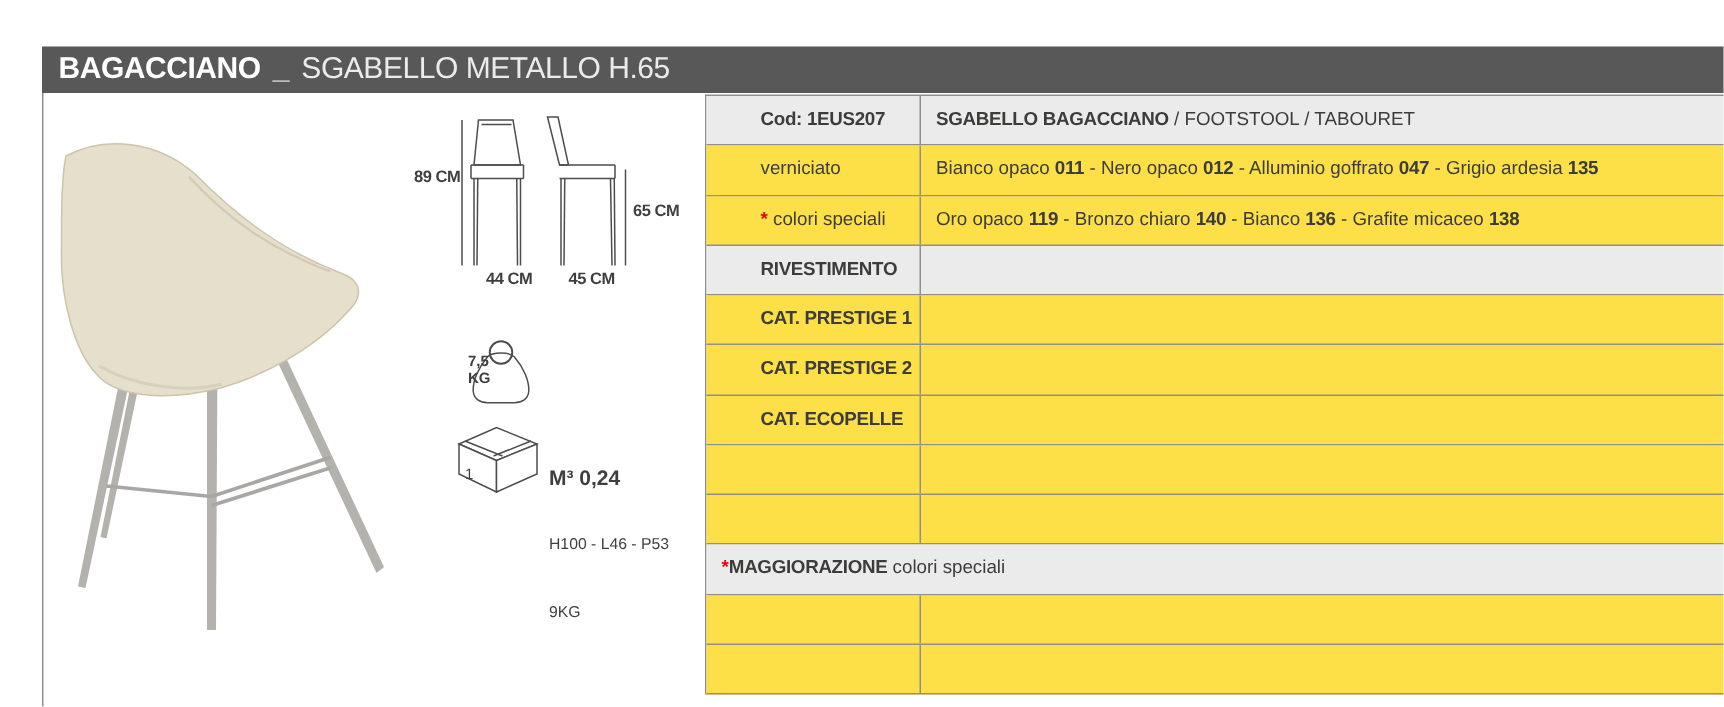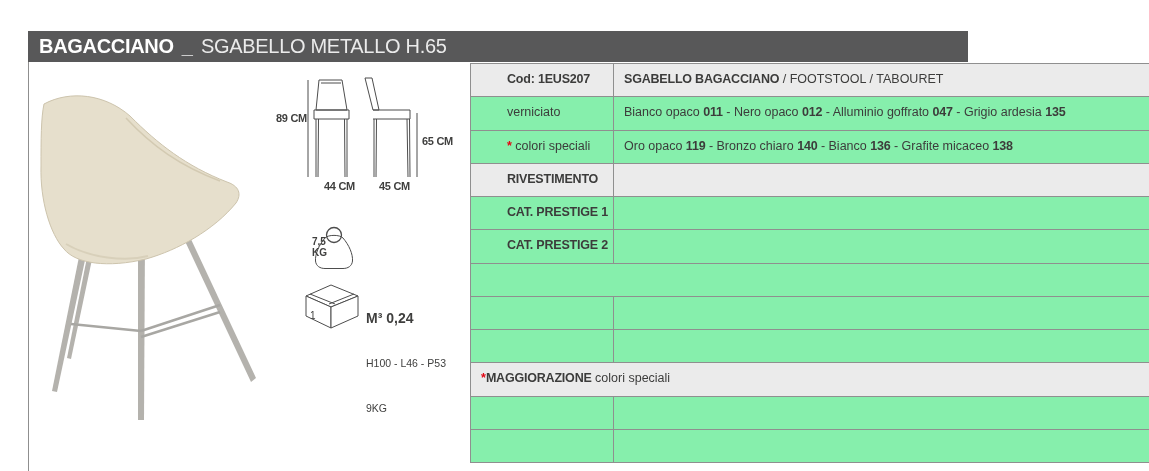--- a/index.html
+++ b/index.html
@@ -10,36 +10,36 @@
     --red:#e30613;
   }
   html,body{margin:0;padding:0;}
   body{
     width:1149px;height:471px;overflow:hidden;position:relative;
     background:#ffffff;color:var(--text);
     font-family:"Liberation Sans",sans-serif;
   }
   
   .header-bar{
-    position:absolute;left:28px;top:31px;width:940px;height:31px;
+    position:absolute;left:28px;top:31px;width:1121px;height:31px;
     background:var(--header-bar);display:flex;align-items:center;
     padding-left:11px;box-sizing:border-box;white-space:pre;
   }
   .header-bar .brand{color:#ffffff;font-weight:bold;font-size:20px;letter-spacing:-0.3px;}
   .header-bar .sep{color:#e8e8e8;font-weight:bold;font-size:20px;margin:0 8px;}
   .header-bar .subtitle{color:#ebebeb;font-weight:400;font-size:20px;letter-spacing:-0.3px;}
   
   .left-rule{position:absolute;left:28px;top:62px;width:0;height:409px;border-left:1px solid var(--border);}
   
   .spec-table{
     position:absolute;left:470px;top:63px;width:679px;
     border-top:1px solid var(--border);border-left:1px solid var(--border);
     box-sizing:border-box;background:#fff;
   }
-  .trow{display:flex;height:33.25px;border-bottom:1px solid var(--border);box-sizing:border-box;background:#86efac;}
+  .trow{display:flex;height:33.25px;border-bottom:1px solid var(--border);box-sizing:border-box;background:#fde047;}
   .trow.gray{background:var(--row-gray);}
   .cell{display:block;line-height:31.5px;padding:0 10px;box-sizing:border-box;
         font-size:12.5px;white-space:pre;overflow:hidden;}
   .cell.label{width:143px;flex:none;border-right:1px solid var(--border);padding-left:36px;}
   .cell.value{flex:1;}
   .cell.span{flex:1;}
   .cell .b{font-weight:bold;letter-spacing:-0.2px;}
   .cell .red{color:var(--red);font-weight:bold;}
   
   .dim-label{position:absolute;font-size:11px;font-weight:bold;letter-spacing:-0.3px;color:#3f3f3e;white-space:pre;}
@@ -164,20 +164,21 @@
     </div>
     <div class="trow">
       <div class="cell label"><span class="b">CAT. PRESTIGE 1</span></div>
       <div class="cell value"></div>
     </div>
     <div class="trow">
       <div class="cell label"><span class="b">CAT. PRESTIGE 2</span></div>
       <div class="cell value"></div>
     </div>
     <div class="trow">
+      <div class="cell label"><span class="b">CAT. ECOPELLE</span></div>
       <div class="cell value"></div>
     </div>
     <div class="trow">
       <div class="cell label"></div>
       <div class="cell value"></div>
     </div>
     <div class="trow">
       <div class="cell label"></div>
       <div class="cell value"></div>
     </div>

